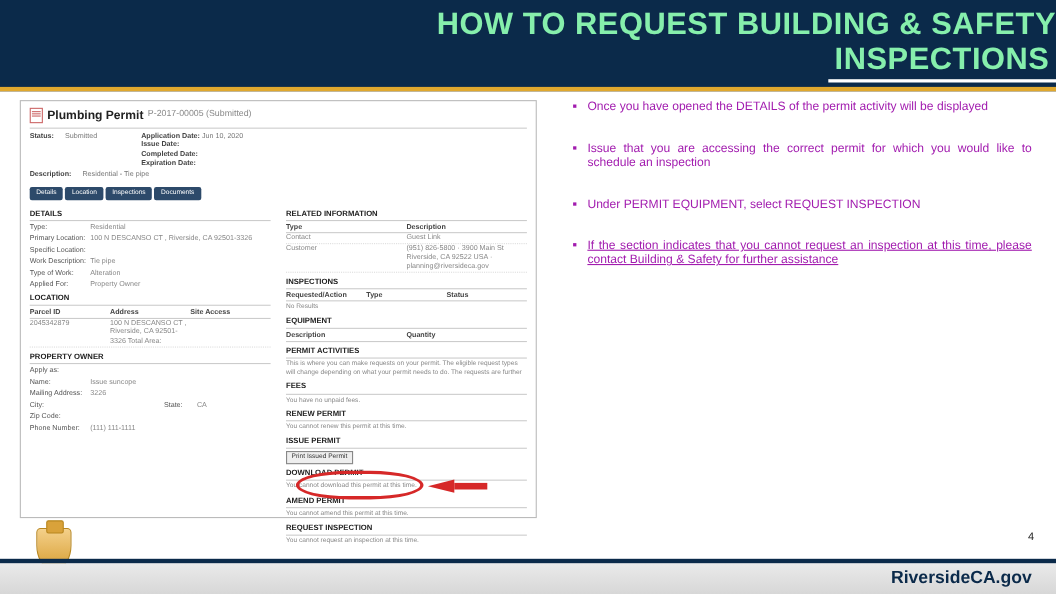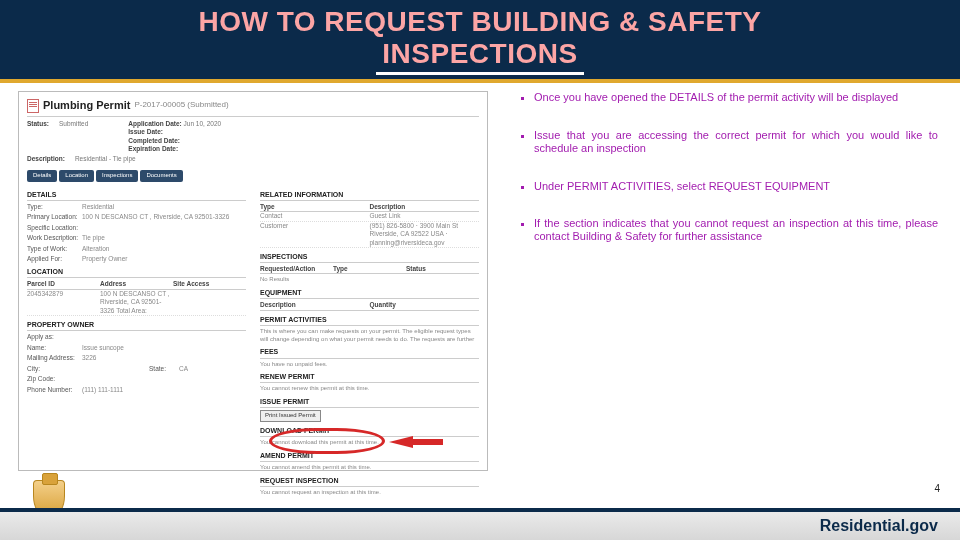--- a/index.html
+++ b/index.html
@@ -1,21 +1,21 @@
 <!DOCTYPE html>
 <html><head>
 <meta charset="utf-8">
 <style>
   html,body{margin:0;padding:0;width:960px;height:540px;font-family:Arial,Helvetica,sans-serif;background:#fff;overflow:hidden}
-  .header{background:#0b2a4a;color:#fca5a5;text-align:center;border-bottom:4px solid #e0a82e;padding:6px 0 4px 0}
+  .header{background:#0b2a4a;color:#86efac;text-align:right;border-bottom:4px solid #e0a82e;padding:6px 0 4px 0}
   .header h1{margin:0;font-size:28px;font-weight:bold;letter-spacing:.5px;line-height:1.15}
   .title-underline{display:inline-block;border-bottom:3px solid #fff;padding:0 6px 2px 6px}
   .content{display:flex;padding:8px 18px 0 18px;height:380px}
   .screenshot{flex:0 0 470px;border:1px solid #bbb;background:#fff;font-size:6.5px;color:#333;position:relative;padding:6px 8px;box-sizing:border-box;line-height:1.3}
-  .shead{display:flex;align-items:center;gap:4px;border-bottom:1px solid #ccc;padding-bottom:3px;margin-bottom:3px}
+  .shead{display:flex;align-items:flex-start;gap:4px;border-bottom:1px solid #ccc;padding-bottom:3px;margin-bottom:3px}
   .doc-icon{width:10px;height:12px;background:#fff;border:1px solid #c66;position:relative}
   .doc-icon:before{content:"";position:absolute;top:2px;left:1px;right:1px;height:1px;background:#c66;box-shadow:0 2px 0 #c66,0 4px 0 #c66}
   .ptitle{font-size:11px;font-weight:bold;color:#222}
   .pnum{font-size:8px;color:#888}
   .row{display:flex;gap:10px;margin:2px 0}
   .lbl{font-weight:bold;color:#444}
   .val{color:#777}
   .tabs{display:flex;gap:2px;margin:6px 0 4px 0}
   .tab{background:#2d4a6a;color:#fff;padding:2px 6px;font-size:6px;border-radius:2px}
   .cols{display:flex;gap:14px}
@@ -28,21 +28,21 @@
   .tblh span, .tblr span{flex:1}
   .tblr{display:flex;color:#888;border-bottom:1px dotted #ddd}
   .note{color:#888;font-size:6px;margin-top:2px}
   .btn{display:inline-block;border:1px solid #888;padding:1px 4px;font-size:6px;background:#eee;margin-top:2px}
   .red-oval{position:absolute;border:3px solid #d62828;border-radius:50%/60%;width:110px;height:20px;left:250px;bottom:16px}
   .red-arrow{position:absolute;left:370px;bottom:22px;width:0;height:0;border-right:24px solid #d62828;border-top:6px solid transparent;border-bottom:6px solid transparent}
   .red-arrow:after{content:"";position:absolute;left:24px;top:-3px;width:30px;height:6px;background:#d62828}
   .bullets{flex:1;padding:0 4px 0 28px}
   .bullets ul{list-style-type:square;margin:0;padding-left:18px}
   .bullets li{font-size:11px;color:#a21caf;margin-bottom:24px;text-align:justify;line-height:1.22}
-  .warn{}
+  .warn{text-decoration:underline}
   .footer{position:absolute;left:0;right:0;bottom:0;height:56px}
   .pgnum{position:absolute;right:20px;bottom:46px;font-size:10px;color:#222}
   .footbar{position:absolute;left:0;right:0;bottom:0;height:32px;background:linear-gradient(#eaeaea,#d7d7d7);border-top:4px solid #0b2a4a;display:flex;align-items:center;justify-content:flex-end;padding-right:22px;box-sizing:border-box}
   .footbar .site{font-size:16px;font-weight:bold;color:#0b2a4a}
   .seal{position:absolute;left:26px;bottom:6px;width:46px;height:54px;display:flex;flex-direction:column;align-items:center}
   .seal .shield{width:30px;height:34px;background:linear-gradient(#f4d08a,#d9a23a);border:1px solid #b8861e;border-radius:4px 4px 12px 12px/4px 4px 20px 20px;position:relative}
   .seal .shield:before{content:"";position:absolute;top:-8px;left:8px;width:14px;height:10px;background:#d9a23a;border:1px solid #b8861e;border-radius:2px}
   .seal .txt{font-size:5px;color:#0b2a4a;text-align:center;line-height:1;margin-top:1px}
 </style>
 </head>
@@ -207,28 +207,28 @@
     </div>
 
     <div class="red-oval"></div>
     <div class="red-arrow"></div>
   </div>
 
   <div class="bullets">
     <ul>
       <li>Once you have opened the DETAILS of the permit activity will be displayed</li>
       <li>Issue that you are accessing the correct permit for which you would like to schedule an inspection</li>
-      <li>Under PERMIT ACTIVITIES, select REQUEST EQUIPMENT</li>
+      <li>Under PERMIT EQUIPMENT, select REQUEST INSPECTION</li>
       <li class="warn">If the section indicates that you cannot request an inspection at this time, please contact Building &amp; Safety for further assistance</li>
     </ul>
   </div>
 </div>
 
 <div class="footer">
   <div class="pgnum">4</div>
   <div class="seal">
     <div class="shield"></div>
     <div class="txt">CITY OF RIVERSIDE</div>
   </div>
   <div class="footbar">
-    <span class="site">Residential.gov</span>
+    <span class="site">RiversideCA.gov</span>
   </div>
 </div>
 
 </body></html>

